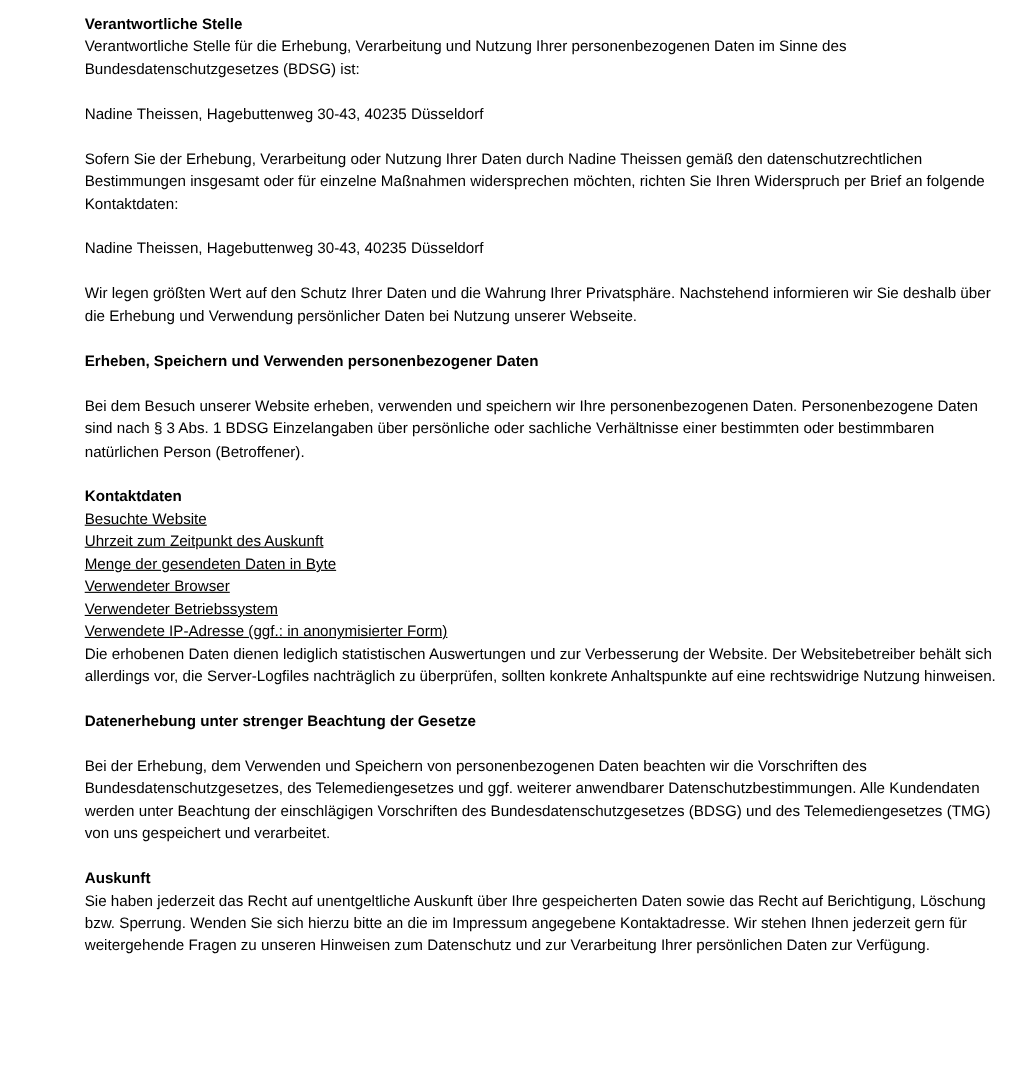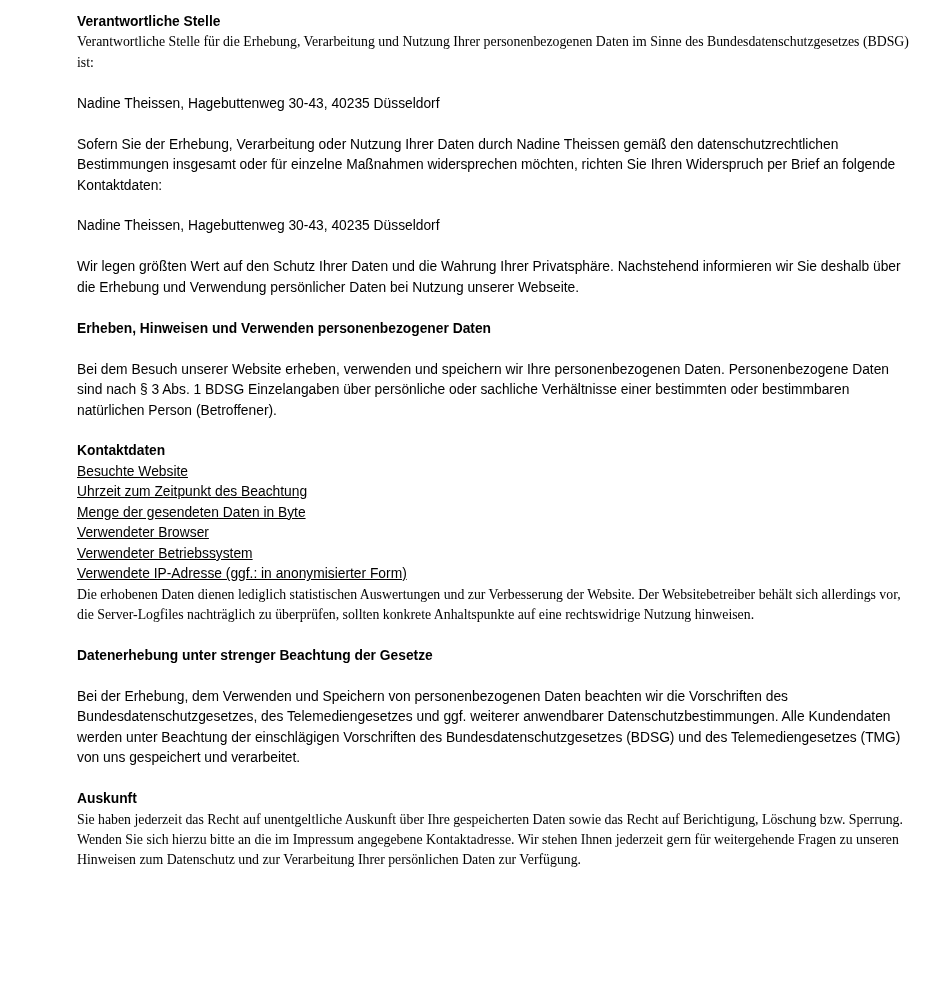--- a/index.html
+++ b/index.html
@@ -36,21 +36,20 @@
   }
   .hd.first {
     margin-top: 0;
   }
   .p {
     margin: 20.45px 0 0 0;
     padding: 0;
   }
   .p.tight {
     margin-top: 0;
-    font-family: Liberation Serif, serif;
   }
   .line {
     margin: 0;
     padding: 0;
     text-decoration: underline;
   }
 </style>
 </head>
 <body>
 
@@ -59,28 +58,28 @@
   <section>
     <h2 class="hd first">Verantwortliche Stelle</h2>
     <p class="p tight">Verantwortliche Stelle für die Erhebung, Verarbeitung und Nutzung Ihrer personenbezogenen Daten im Sinne des Bundesdatenschutzgesetzes (BDSG) ist:</p>
     <p class="p">Nadine Theissen, Hagebuttenweg 30-43, 40235 Düsseldorf</p>
     <p class="p">Sofern Sie der Erhebung, Verarbeitung oder Nutzung Ihrer Daten durch Nadine Theissen gemäß den datenschutzrechtlichen Bestimmungen insgesamt oder für einzelne Maßnahmen widersprechen möchten, richten Sie Ihren Widerspruch per Brief an folgende Kontaktdaten:</p>
     <p class="p">Nadine Theissen, Hagebuttenweg 30-43, 40235 Düsseldorf</p>
     <p class="p">Wir legen größten Wert auf den Schutz Ihrer Daten und die Wahrung Ihrer Privatsphäre. Nachstehend informieren wir Sie deshalb über die Erhebung und Verwendung persönlicher Daten bei Nutzung unserer Webseite.</p>
   </section>
 
   <section>
-    <h2 class="hd">Erheben, Hinweisen und Verwenden personenbezogener Daten</h2>
+    <h2 class="hd">Erheben, Speichern und Verwenden personenbezogener Daten</h2>
     <p class="p">Bei dem Besuch unserer Website erheben, verwenden und speichern wir Ihre personenbezogenen Daten. Personenbezogene Daten sind nach § 3 Abs. 1 BDSG Einzelangaben über persönliche oder sachliche Verhältnisse einer bestimmten oder bestimmbaren natürlichen Person (Betroffener).</p>
   </section>
 
   <section>
     <h2 class="hd">Kontaktdaten</h2>
     <div class="line">Besuchte Website</div>
-    <div class="line">Uhrzeit zum Zeitpunkt des Beachtung</div>
+    <div class="line">Uhrzeit zum Zeitpunkt des Auskunft</div>
     <div class="line">Menge der gesendeten Daten in Byte</div>
     <div class="line">Verwendeter Browser</div>
     <div class="line">Verwendeter Betriebssystem</div>
     <div class="line">Verwendete IP-Adresse (ggf.: in anonymisierter Form)</div>
     <p class="p tight">Die erhobenen Daten dienen lediglich statistischen Auswertungen und zur Verbesserung der Website. Der Websitebetreiber behält sich allerdings vor, die Server-Logfiles nachträglich zu überprüfen, sollten konkrete Anhaltspunkte auf eine rechtswidrige Nutzung hinweisen.</p>
   </section>
 
   <section>
     <h2 class="hd">Datenerhebung unter strenger Beachtung der Gesetze</h2>
     <p class="p">Bei der Erhebung, dem Verwenden und Speichern von personenbezogenen Daten beachten wir die Vorschriften des Bundesdatenschutzgesetzes, des Telemediengesetzes und ggf. weiterer anwendbarer Datenschutzbestimmungen. Alle Kundendaten werden unter Beachtung der einschlägigen Vorschriften des Bundesdatenschutzgesetzes (BDSG) und des Telemediengesetzes (TMG) von uns gespeichert und verarbeitet.</p>

